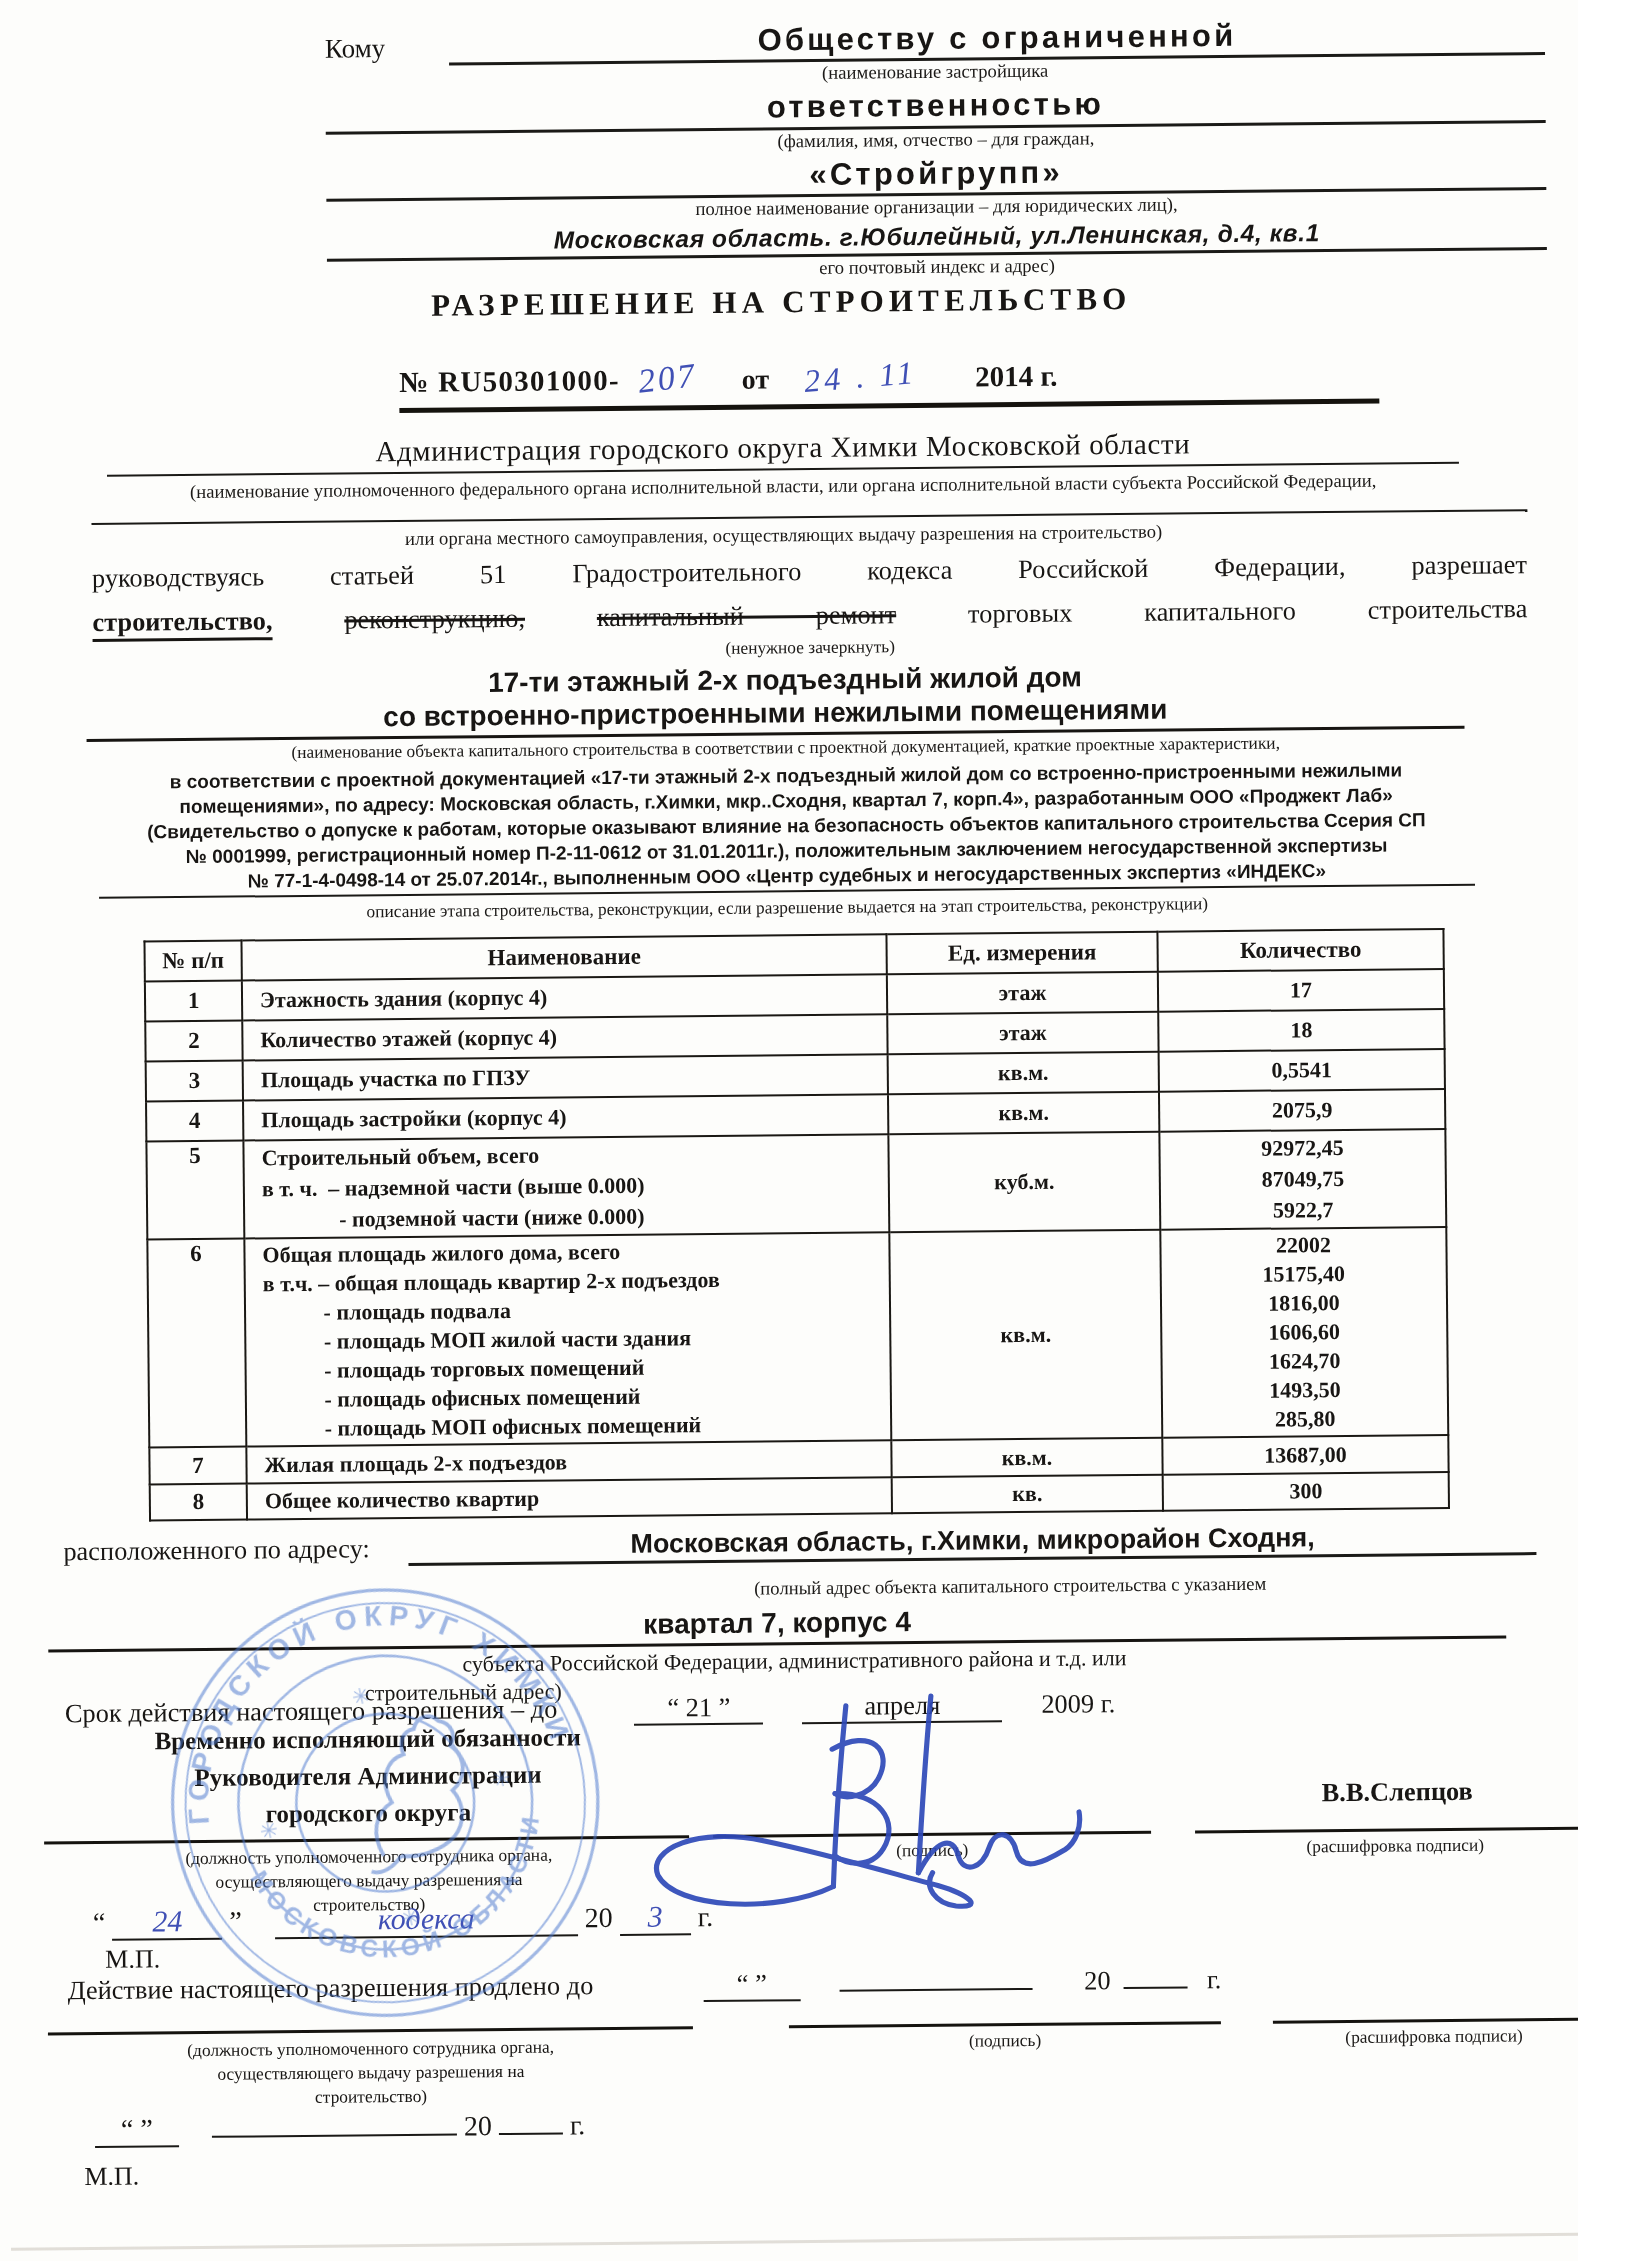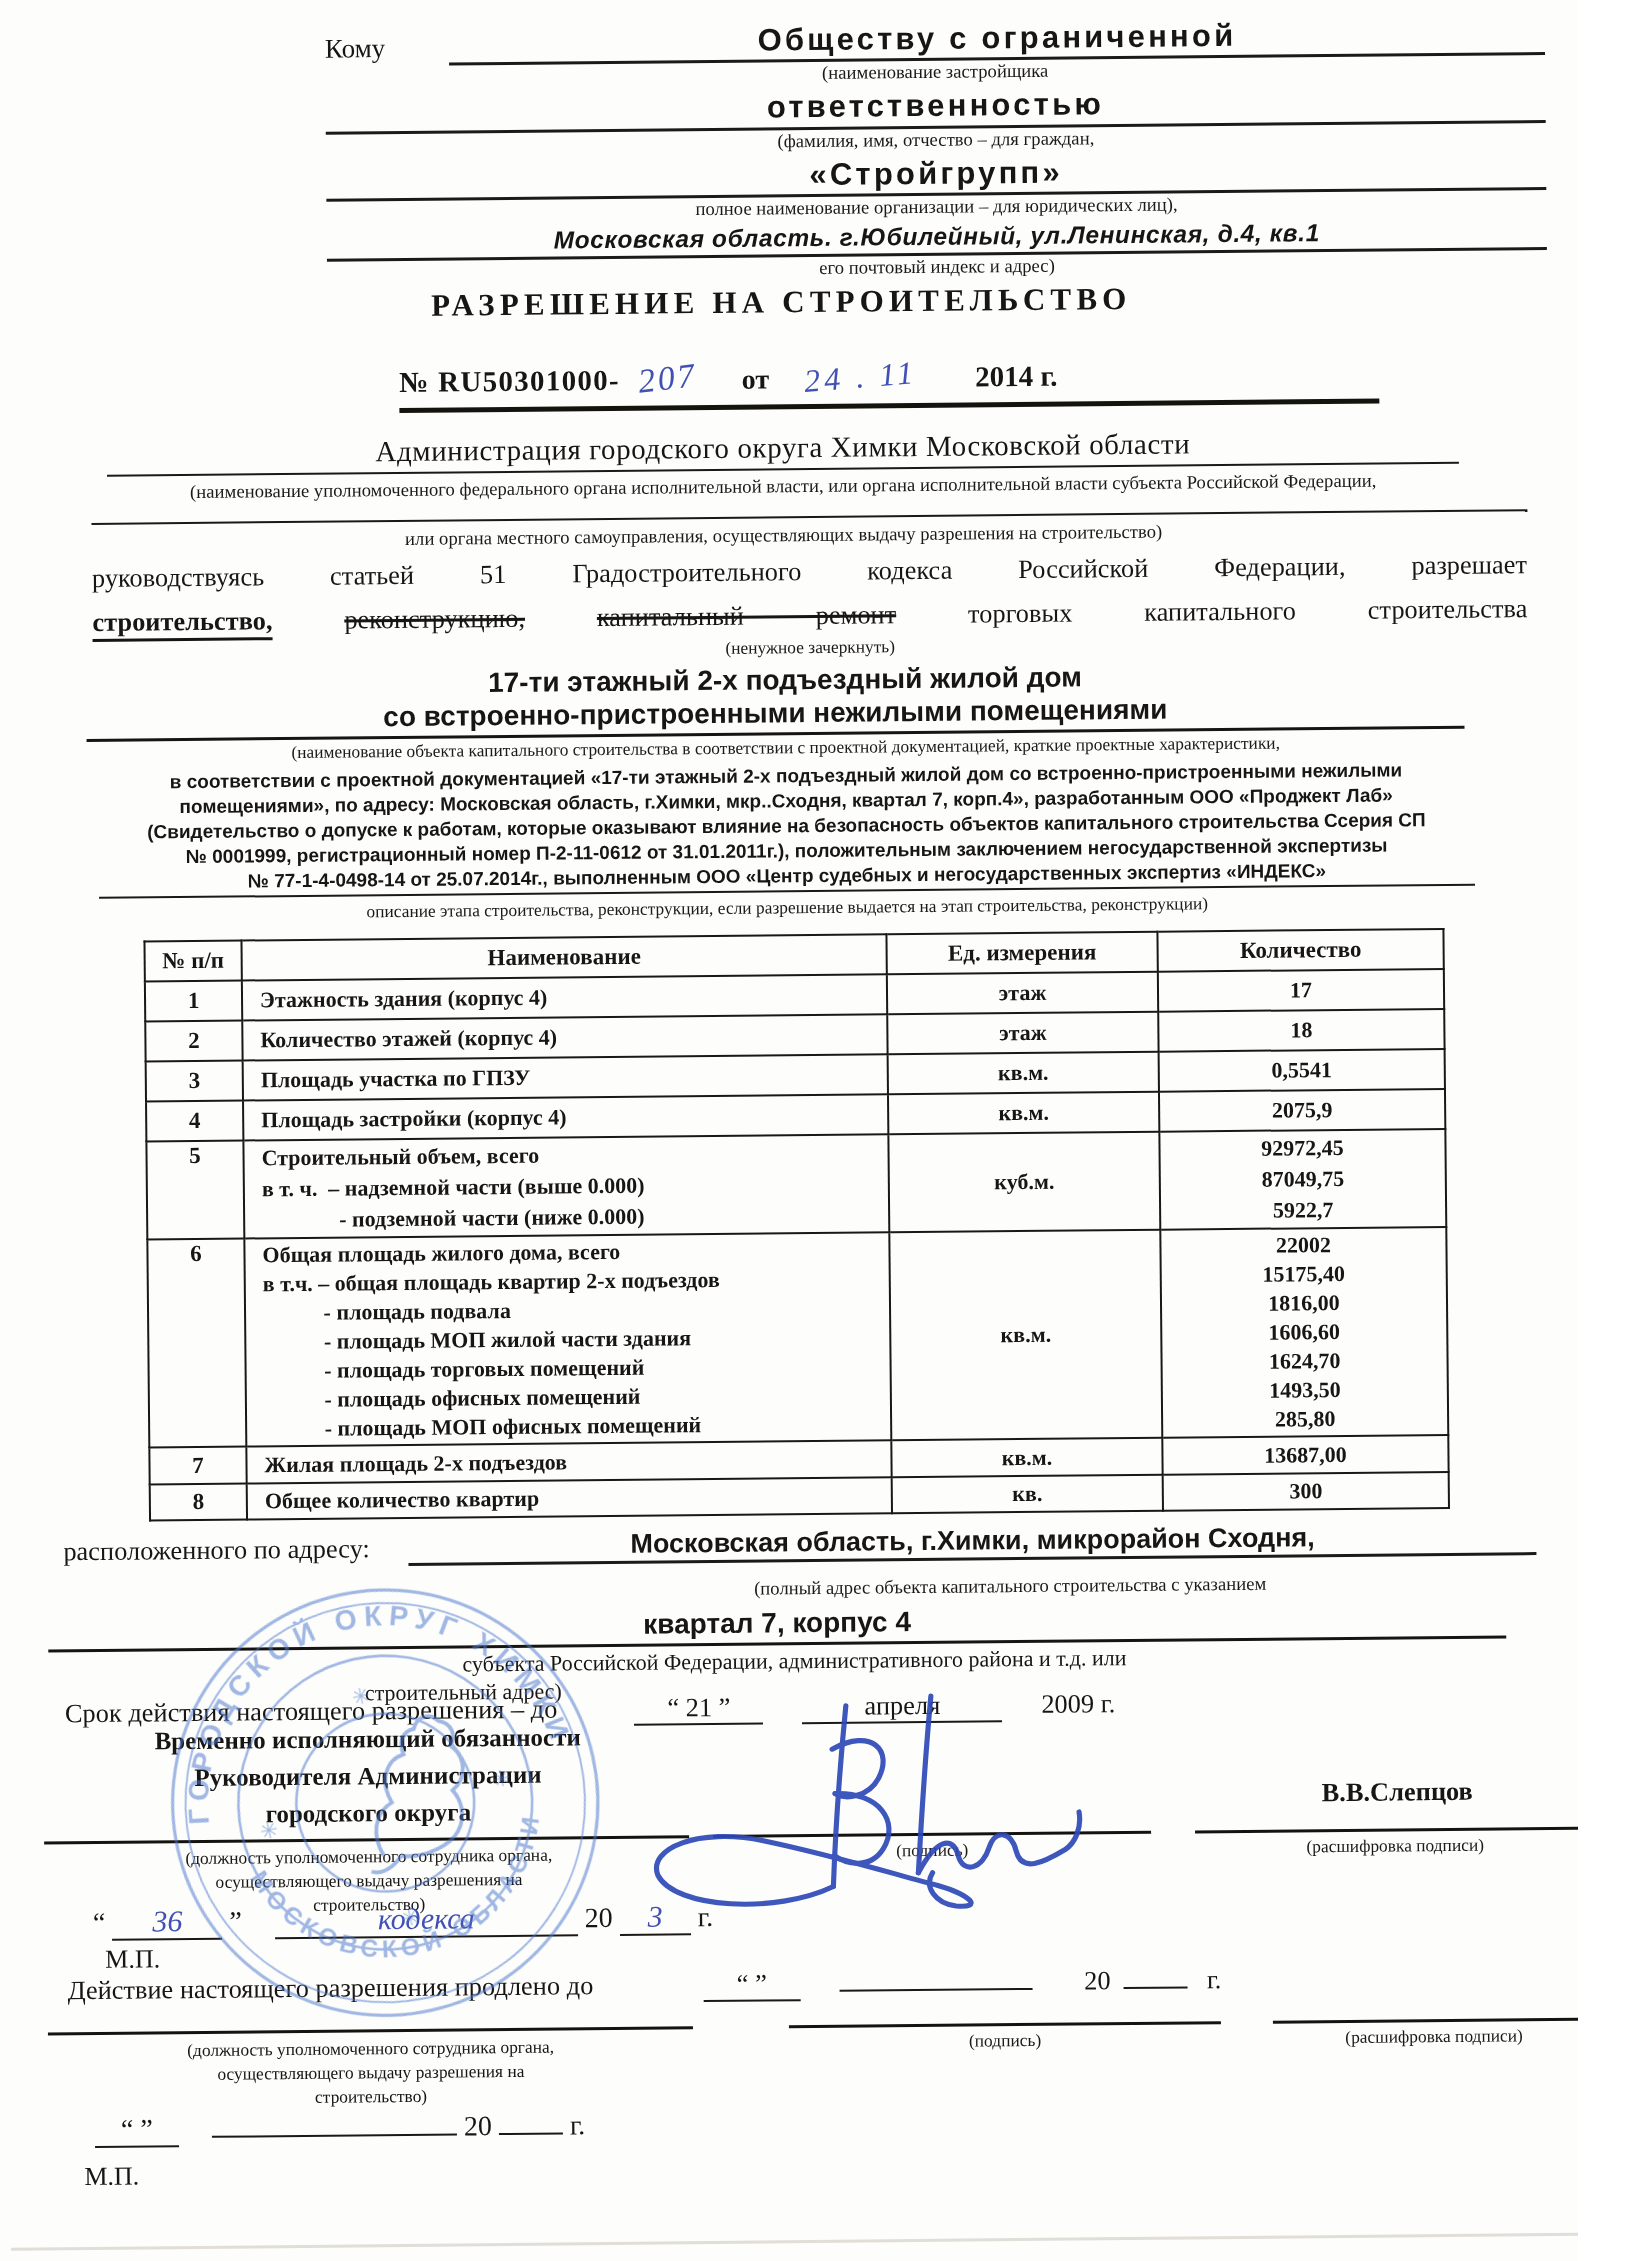--- a/index.html
+++ b/index.html
@@ -309,21 +309,21 @@
     <div>строительство)</div>
   </div>
   <div class="sig-rule-mid"></div>
   <div class="sig-hint-mid hint-sm">(подпись)</div>
   <div class="off-name">В.В.Слепцов</div>
   <div class="off-rule-right"></div>
   <div class="off-hint-right hint-sm">(расшифровка подписи)</div>
 
   <div class="issue">
     <span>“</span>
-    <span class="blank d"><span class="hw">36</span></span>
+    <span class="blank d"><span class="hw">24</span></span>
     <span>”</span>
     <span class="blank m"><span class="hw">кодекса</span></span>
     <span>20</span>
     <span class="blank y"><span class="hw">3</span></span>
     <span>г.</span>
   </div>
   <div class="mp1">М.П.</div>
 
   <div class="prolong">
     <span>Действие настоящего разрешения продлено до</span>

